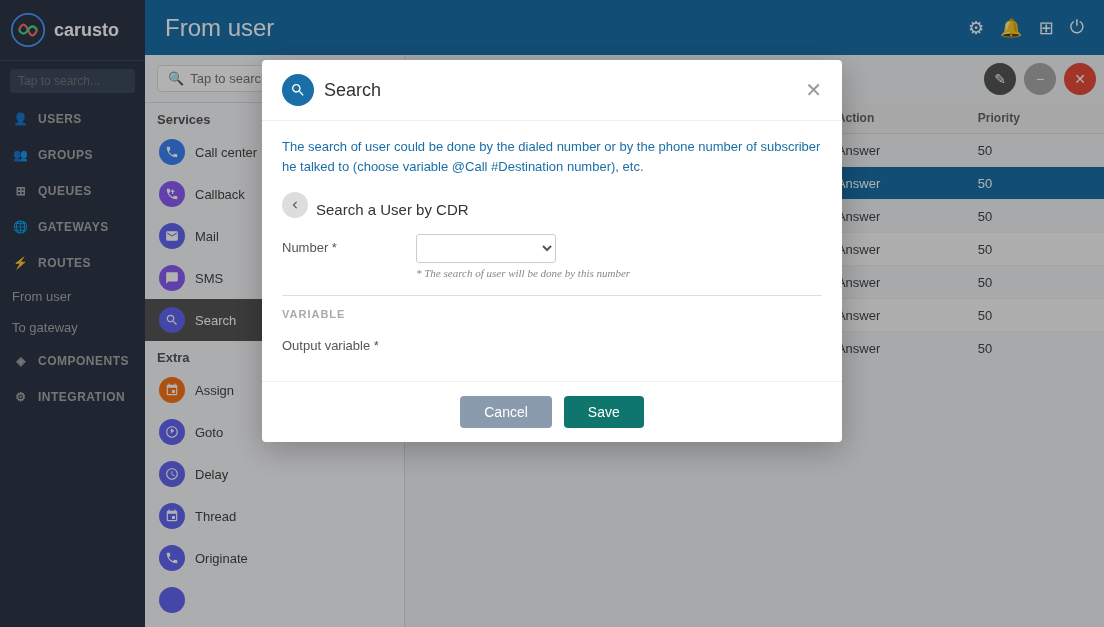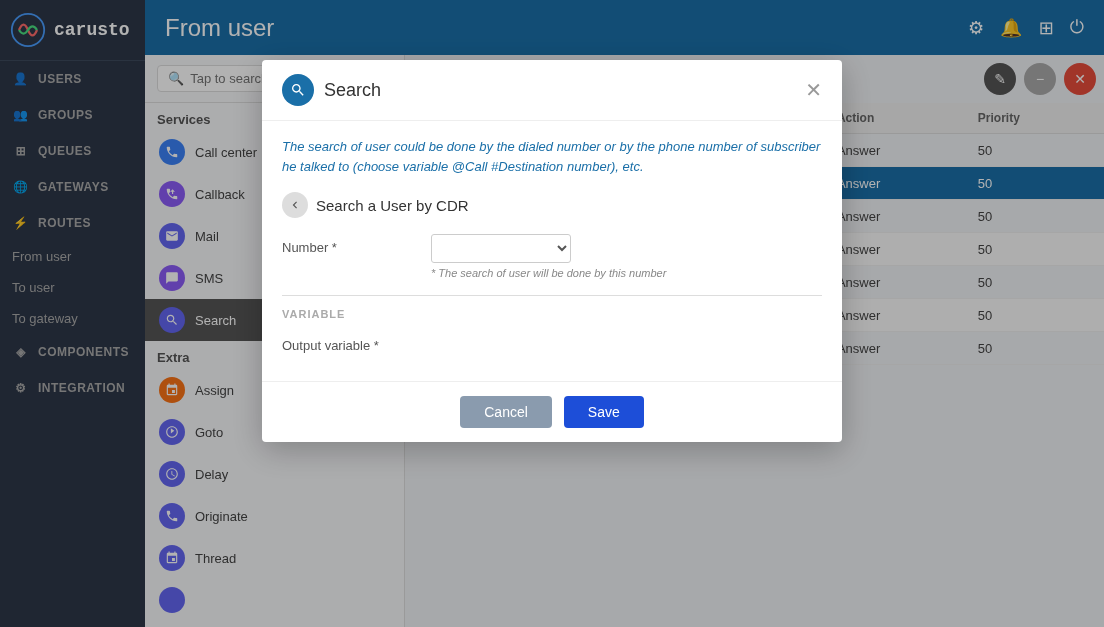--- a/index.html
+++ b/index.html
@@ -4,21 +4,21 @@
   <style>
     * { box-sizing: border-box; margin: 0; padding: 0; }
     body { font-family: 'Segoe UI', Arial, sans-serif; font-size: 14px; background: #2d3748; overflow: hidden; }
 
     .app-container { display: flex; width: 1104px; height: 627px; }
 
     
     .sidebar { width: 145px; background: #2d3748; color: #ccc; display: flex; flex-direction: column; flex-shrink: 0; }
     .sidebar-logo { padding: 12px 10px; display: flex; align-items: center; gap: 8px; border-bottom: 1px solid #3d4a5c; }
     .logo-icon { width: 36px; height: 36px; }
-    .logo-text { color: white; font-size: 18px; font-weight: 600; font-family: Liberation Mono, monospace; }
+    .logo-text { color: white; font-size: 18px; font-weight: 600; }
     .sidebar-search { padding: 8px 10px; }
     .sidebar-search input { width: 100%; background: #3d4a5c; border: none; border-radius: 4px; padding: 5px 8px; color: #aaa; font-size: 12px; outline: none; }
 
     .sidebar-nav { flex: 1; overflow-y: auto; }
     .nav-item { display: flex; align-items: center; gap: 8px; padding: 9px 12px; color: #aaa; font-size: 12px; cursor: pointer; text-transform: uppercase; font-weight: 600; letter-spacing: 0.5px; }
     .nav-item .nav-icon { width: 18px; height: 18px; display: flex; align-items: center; justify-content: center; }
 
     .sub-nav-item { display: flex; align-items: center; padding: 8px 12px; color: #aaa; font-size: 13px; cursor: pointer; }
 
     
@@ -62,54 +62,57 @@
     
     .modal-overlay { position: fixed; top: 0; left: 0; width: 100%; height: 100%; background: rgba(0,0,0,0.3); display: flex; align-items: flex-start; justify-content: center; z-index: 100; padding-top: 60px; }
     .modal { background: white; width: 580px; border-radius: 4px; box-shadow: 0 8px 32px rgba(0,0,0,0.25); overflow: hidden; }
     .modal-header { display: flex; align-items: center; justify-content: space-between; padding: 14px 20px; border-bottom: 1px solid #eee; }
     .modal-header-left { display: flex; align-items: center; gap: 10px; }
     .modal-title-icon { width: 32px; height: 32px; border-radius: 50%; background: #1a6fa8; display: flex; align-items: center; justify-content: center; color: white; font-size: 14px; }
     .modal-title { font-size: 18px; font-weight: 500; color: #333; }
     .modal-close { cursor: pointer; color: #999; font-size: 20px; line-height: 1; }
 
     .modal-body { padding: 16px 20px; }
-    .modal-description { font-size: 13px; color: #1a6fa8; font-style: italic; line-height: 1.5; margin-bottom: 16px; }
-
-    .modal-section-header { display: flex; align-items: center; gap: 8px; margin-bottom: 16px; }
+    .modal-description { font-size: 13px; color: #1a6fa8; line-height: 1.5; margin-bottom: 16px; }
+
+    .modal-section-header { display: flex; align-items: flex-end; gap: 8px; margin-bottom: 16px; }
     .back-btn { width: 26px; height: 26px; border-radius: 50%; background: #ddd; display: flex; align-items: center; justify-content: center; cursor: pointer; color: #555; font-size: 14px; }
     .section-title { font-size: 15px; font-weight: 500; color: #333; }
-    .form-row { display: flex; align-items: flex-start; gap: 19px; margin-bottom: 12px; }
+    .form-row { display: flex; align-items: flex-start; gap: 4px; margin-bottom: 12px; }
     .form-label { width: 130px; font-size: 13px; color: #555; padding-top: 6px; flex-shrink: 0; }
     .form-control-wrap { flex: 1; }
     .form-select { width: 140px; padding: 5px 8px; border: 1px solid #ccc; border-radius: 3px; font-size: 13px; color: #555; background: white; }
     .form-input { width: 100%; padding: 5px 8px; border: 1px solid #ccc; border-radius: 3px; font-size: 13px; color: #555; }
-    .form-hint { font-size: 11px; color: #888; margin-top: 4px; font-style: italic; }
+    .form-hint { font-size: 11px; color: #888; margin-top: 4px; font-style: italic; font-family: Liberation Serif, serif; }
 
     .variable-section { margin-top: 16px; border-top: 1px solid #ddd; padding-top: 12px; }
     .variable-label { font-size: 11px; font-weight: 600; color: #aaa; letter-spacing: 1px; text-transform: uppercase; margin-bottom: 12px; }
 
     .modal-footer { padding: 14px 20px; display: flex; align-items: center; justify-content: center; gap: 12px; border-top: 1px solid #eee; }
     .btn { padding: 8px 24px; border-radius: 4px; border: none; cursor: pointer; font-size: 14px; font-weight: 500; }
     .btn-cancel { background: #8a9bae; color: white; }
-    .btn-save { background: #1d4ed8; color: white; }
+    .btn-save { background: #0f766e; color: white; }
   </style>
 </head>
 <body>
 
 <div class="app-container">
 
   <div class="sidebar">
     <div class="sidebar-logo">
       <svg class="logo-icon" viewBox="0 0 40 40">
         <circle cx="20" cy="20" r="18" fill="none" stroke="#4a9eff" stroke-width="2"></circle>
         <path d="M10 20 Q15 8 20 20 Q25 32 30 20" fill="none" stroke="#ff6b6b" stroke-width="2.5"></path>
         <path d="M10 20 Q15 28 20 20 Q25 12 30 20" fill="none" stroke="#4ade80" stroke-width="2.5"></path>
       </svg>
       <span class="logo-text">carusto</span>
     </div>
+    <div class="sidebar-search">
+      <input type="text" style="width: 100%; background: rgb(61, 74, 92); border: none; border-radius: 4px; padding: 5px 8px; color: rgb(170, 170, 170); font-size: 12px; outline: none;" placeholder="Tap to search...">
+    </div>
     <div class="sidebar-nav">
       <div class="nav-item">
         <span class="nav-icon">👤</span>
         <span>USERS</span>
       </div>
       <div class="nav-item">
         <span class="nav-icon">👥</span>
         <span>GROUPS</span>
       </div>
       <div class="nav-item">
@@ -119,23 +122,20 @@
       <div class="nav-item">
         <span class="nav-icon">🌐</span>
         <span>GATEWAYS</span>
       </div>
       <div class="nav-item">
         <span class="nav-icon">⚡</span>
         <span>ROUTES</span>
       </div>
       <div class="sub-nav-item">
         <span>From user</span>
-      </div>
-      <div class="sub-nav-item">
-        <span>To user</span>
       </div>
       <div class="sub-nav-item">
         <span>To gateway</span>
       </div>
       <div class="nav-item">
         <span class="nav-icon">◈</span>
         <span>COMPONENTS</span>
       </div>
       <div class="nav-item">
         <span class="nav-icon">⚙</span>
@@ -239,32 +239,32 @@
             <div class="service-icon" style="background:#6366f1;">
               <svg width="14" height="14" viewBox="0 0 24 24" fill="white">
                   <path d="M11.99 2C6.47 2 2 6.48 2 12s4.47 10 9.99 10C17.52 22 22 17.52 22 12S17.52 2 11.99 2zM12 20c-4.42 0-8-3.58-8-8s3.58-8 8-8 8 3.58 8 8-3.58 8-8 8zm.5-13H11v6l5.25 3.15.75-1.23-4.5-2.67z"></path>
                 </svg>
             </div>
             <span>Delay</span>
           </div>
           <div class="service-item">
             <div class="service-icon" style="background:#6366f1;">
               <svg width="14" height="14" viewBox="0 0 24 24" fill="white">
+                  <path d="M17 12h-5v5h5v-5zM16 1v2H8V1H6v2H5c-1.11 0-1.99.9-1.99 2L3 19c0 1.1.89 2 2 2h14c1.1 0 2-.9 2-2V5c0-1.1-.9-2-2-2h-1V1h-2zm3 18H5V8h14v11z"></path>
+                </svg>
+            </div>
+            <span>Thread</span>
+          </div>
+          <div class="service-item">
+            <div class="service-icon" style="background:#6366f1;">
+              <svg width="14" height="14" viewBox="0 0 24 24" fill="white">
                   <path d="M6.62 10.79c1.44 2.83 3.76 5.14 6.59 6.59l2.2-2.2c.27-.27.67-.36 1.02-.24 1.12.37 2.33.57 3.57.57.55 0 1 .45 1 1V20c0 .55-.45 1-1 1-9.39 0-17-7.61-17-17 0-.55.45-1 1-1h3.5c.55 0 1 .45 1 1 0 1.25.2 2.45.57 3.57.11.35.03.74-.24 1.02l-2.2 2.2z"></path>
                 </svg>
             </div>
             <span>Originate</span>
-          </div>
-          <div class="service-item">
-            <div class="service-icon" style="background:#6366f1;">
-              <svg width="14" height="14" viewBox="0 0 24 24" fill="white">
-                  <path d="M17 12h-5v5h5v-5zM16 1v2H8V1H6v2H5c-1.11 0-1.99.9-1.99 2L3 19c0 1.1.89 2 2 2h14c1.1 0 2-.9 2-2V5c0-1.1-.9-2-2-2h-1V1h-2zm3 18H5V8h14v11z"></path>
-                </svg>
-            </div>
-            <span>Thread</span>
           </div>
           <div class="service-item">
             <div class="service-icon" style="background:#6366f1;">
               
             </div>
 
           </div>
         </div>
       </div>
 

